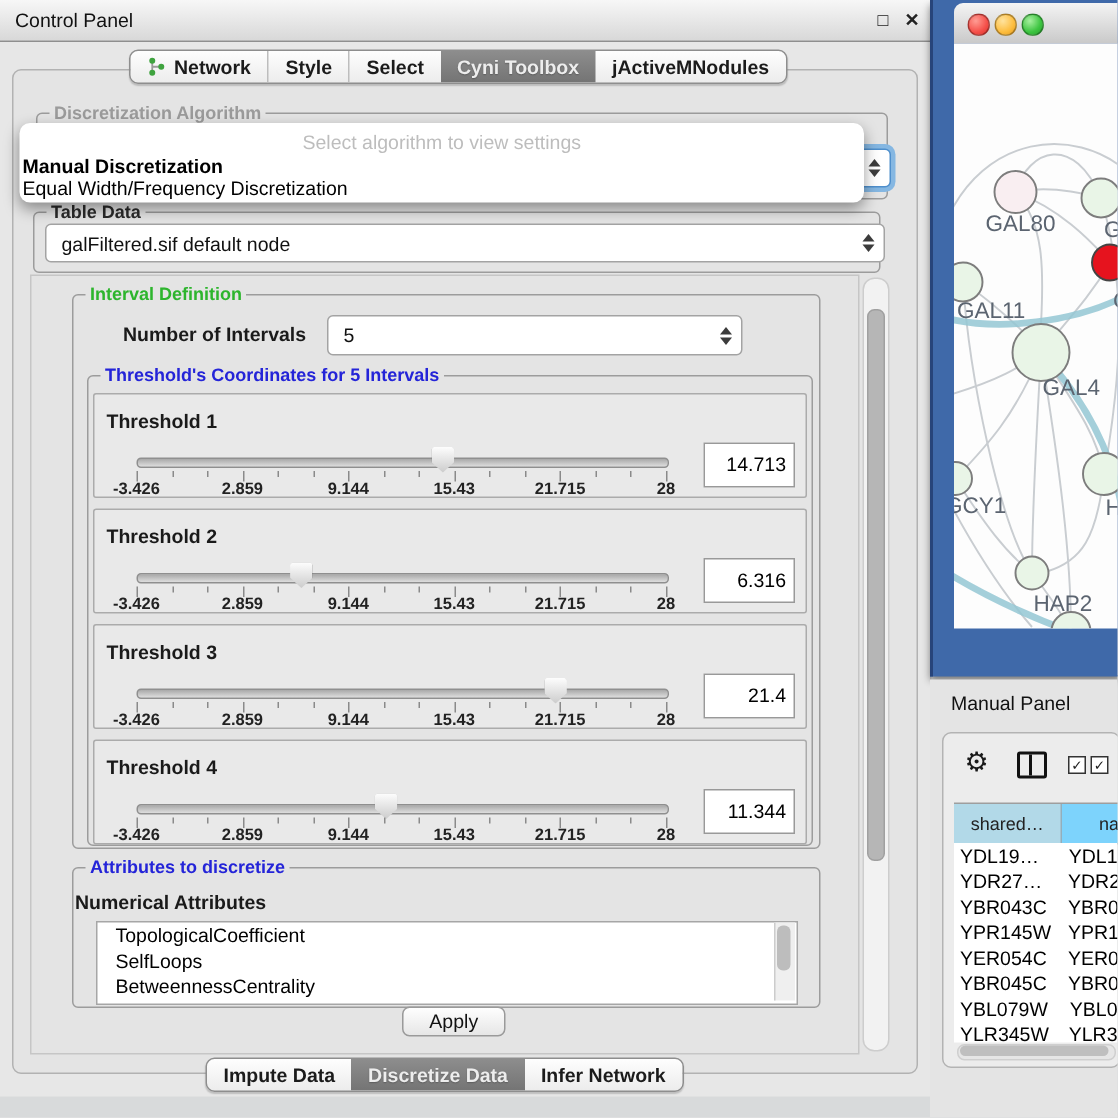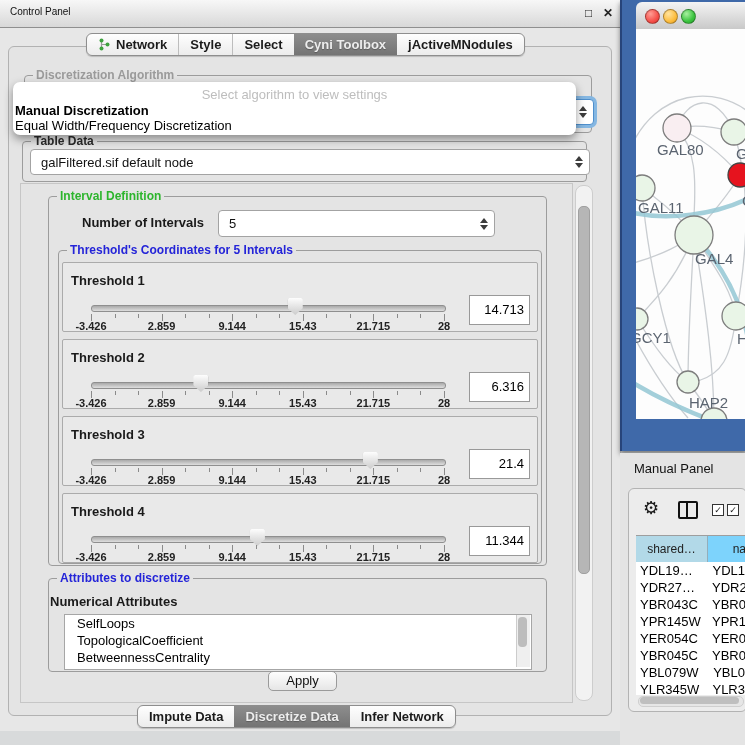--- a/index.html
+++ b/index.html
@@ -4,21 +4,21 @@
 <style>
   html,body{margin:0;padding:0;}
   body{width:745px;height:745px;position:relative;overflow:hidden;background:#d8dadb;
        font-family:"Liberation Sans",sans-serif;-webkit-font-smoothing:antialiased;}
   .abs{position:absolute;}
 
   
   #cp-window{left:0;top:0;width:620px;height:731px;background:#e7e7e7;border-right:1px solid #bdbdbd;}
   #cp-titlebar{left:0;top:0;width:620px;height:27px;background:linear-gradient(#f7f7f7,#d8d8d8);
                border-bottom:1px solid #8f8f8f;}
-  #cp-title{left:10px;top:6px;font-size:10px;color:#111;}
+  #cp-title{left:10px;top:6px;font-size:13px;color:#111;}
   .winbtn{top:6px;font-size:12px;font-weight:bold;color:#222;cursor:default;}
   #float-btn{left:585px;}
   #close-btn{left:603px;}
 
   
   .seg{display:flex;border:1px solid #8e8e8e;border-radius:6px;overflow:hidden;
        background:linear-gradient(#fefefe,#ececec);box-shadow:0 1px 1px rgba(0,0,0,.18);z-index:6;}
   .seg .tab{padding:3px 11px;font-size:13px;font-weight:600;color:#1b1b1b;display:flex;
             align-items:center;gap:5px;white-space:nowrap;}
   .seg .tab.sel{background:linear-gradient(#8d8d8d,#747474);color:#ededed;text-shadow:0 1px 1px rgba(0,0,0,.25);}
@@ -320,22 +320,22 @@
         <span class="tlab" style="left: 381px;">28</span>
         <div class="vbox">11.344</div>
       </div>
     </div>
 
   <div class="grp" style="left:48px;top:578px;width:497px;height:92px;">
     <span class="grp-legend lg-blue">Attributes to discretize</span>
   </div>
   <span class="abs blabel" style="left:50px;top:594px;">Numerical Attributes</span>
   <div class="abs" id="attr-list">
+      <div class="attr-item">TopologicalCoefficient</div>
       <div class="attr-item">SelfLoops</div>
-      <div class="attr-item">TopologicalCoefficient</div>
       <div class="attr-item">BetweennessCentrality</div>
     </div>
   <div class="abs" id="list-sb-track"></div>
   <div class="abs" id="list-sb-thumb"></div>
 
   <div class="abs" id="apply-btn">Apply</div>
 
   <div class="abs seg" id="bottom-tabs">
       <div class="tab">
         <span>Impute Data</span>

